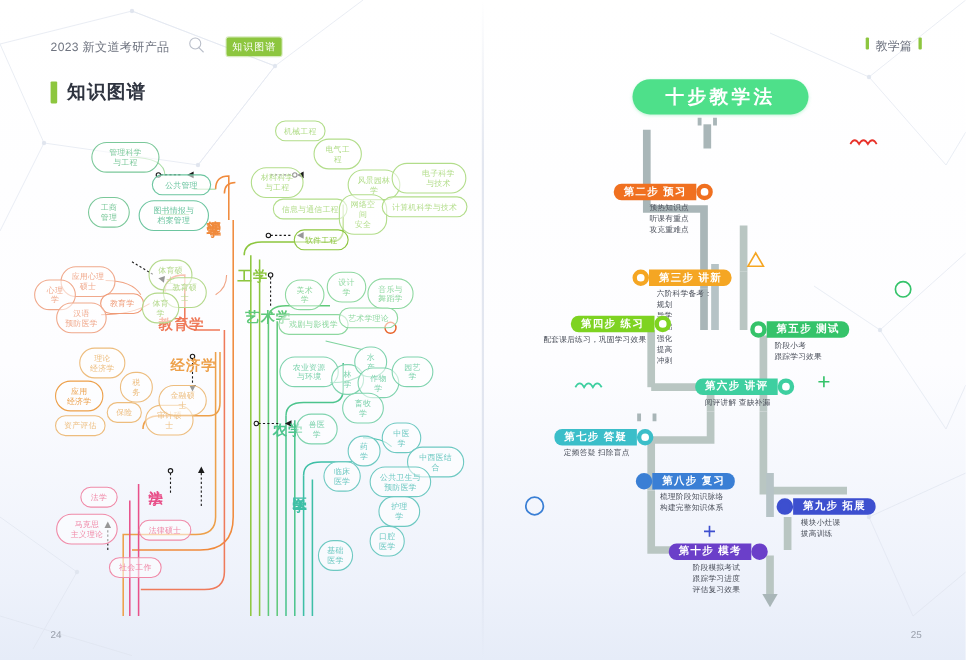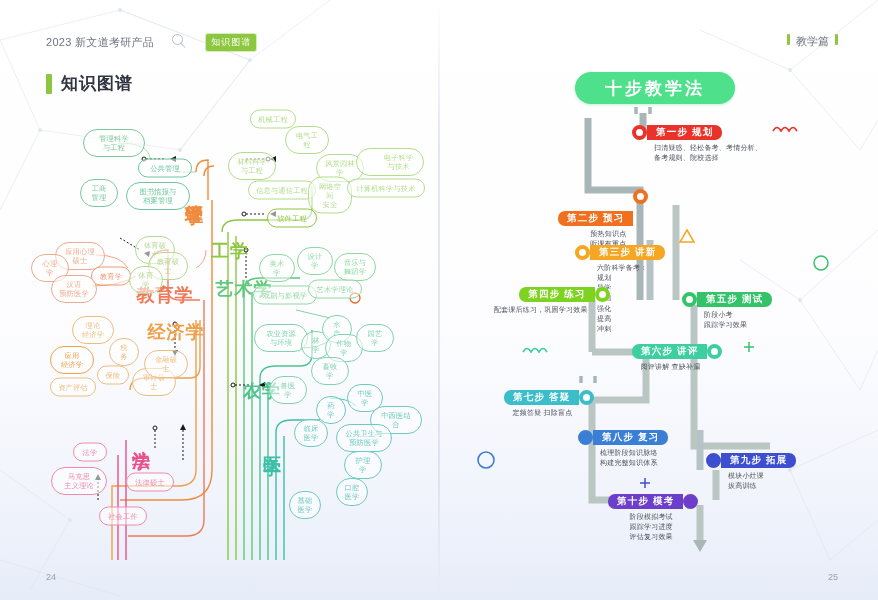--- a/index.html
+++ b/index.html
@@ -75,21 +75,21 @@
     font-size:7.2px;
     line-height:1.25;
     text-align:center;
     white-space:pre-line;
     background:rgba(255,255,255,.55);
     letter-spacing:.2px;
   }
   .node.cloud { border:1px solid currentColor; }
   .branch-label {
     position:absolute; transform:translate(-50%,-50%);
-    font-size:18px; font-weight:bold; letter-spacing:1px;
+    font-size:13px; font-weight:bold; letter-spacing:1px;
   }
   .branch-label.vert { writing-mode:vertical-rl; }
 
   
   #ten { position:absolute; left:440px; top:0; width:438px; height:600px; }
   .ten-title {
     position:absolute; left:575px; top:72px; width:160px; height:32px;
     background:#4ee08a; border-radius:16px;
     color:#ffffff; font-size:17px; font-weight:bold; letter-spacing:3px;
     display:flex; align-items:center; justify-content:center;
@@ -372,35 +372,24 @@
     </g>
 
     <path d="M700,540 l-7,0 l7,12 l7,-12 z" fill="#a9b6b8"></path>
 
     <g stroke="#a9b6b8" stroke-width="3.5" fill="none">
       <path d="M636,107 L636,114 M650,107 L650,114"></path>
       <path d="M581,376 L581,383 M595,376 L595,383"></path>
     </g>
   </svg>
 
-  <div class="step" style="left:632px;top:125px;">
-    <div class="step-head">
-      <span class="step-node" style="color:#e8322a;"></span>
-      <span class="step-pill l" style="background:#e8322a;">
-        <span>第一步</span>&nbsp;
-        <span>规划</span>
-      </span>
-    </div>
-    <div class="step-desc" style="margin-left:22px;">扫清疑惑、轻松备考、考情分析、
-备考规则、院校选择</div>
-  </div>
 
   <div class="step" style="left:558px;top:167px;">
     <div class="step-head" style="justify-content:flex-end;">
-      <span class="step-pill r" style="background:#f07020;margin-top:44px;">
+      <span class="step-pill r" style="background:#f07020;">
         <span>第二步</span>&nbsp;
         <span>预习</span>
       </span>
       <span class="step-node" style="color:#f07020;"></span>
     </div>
     <div class="step-desc" style="text-align:right;margin-right:22px;">预热知识点
 听课有重点
 攻克重难点</div>
   </div>
 

